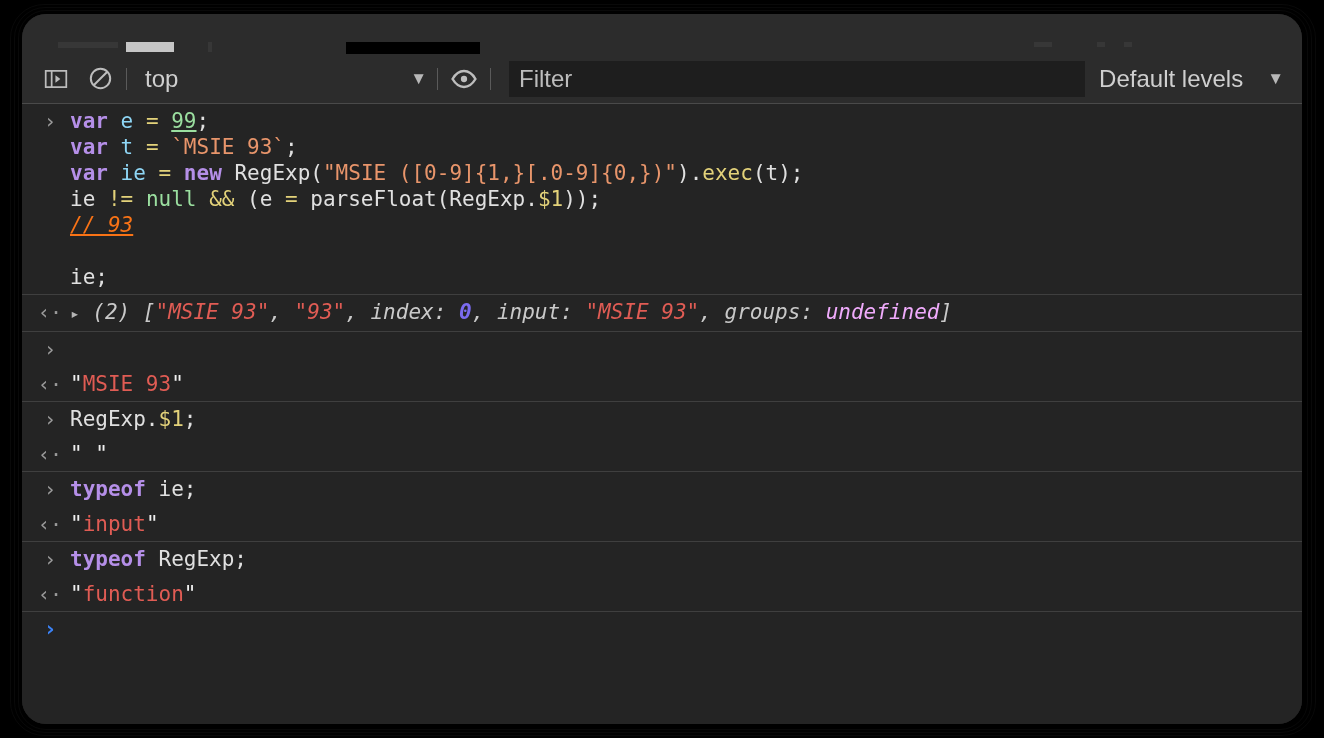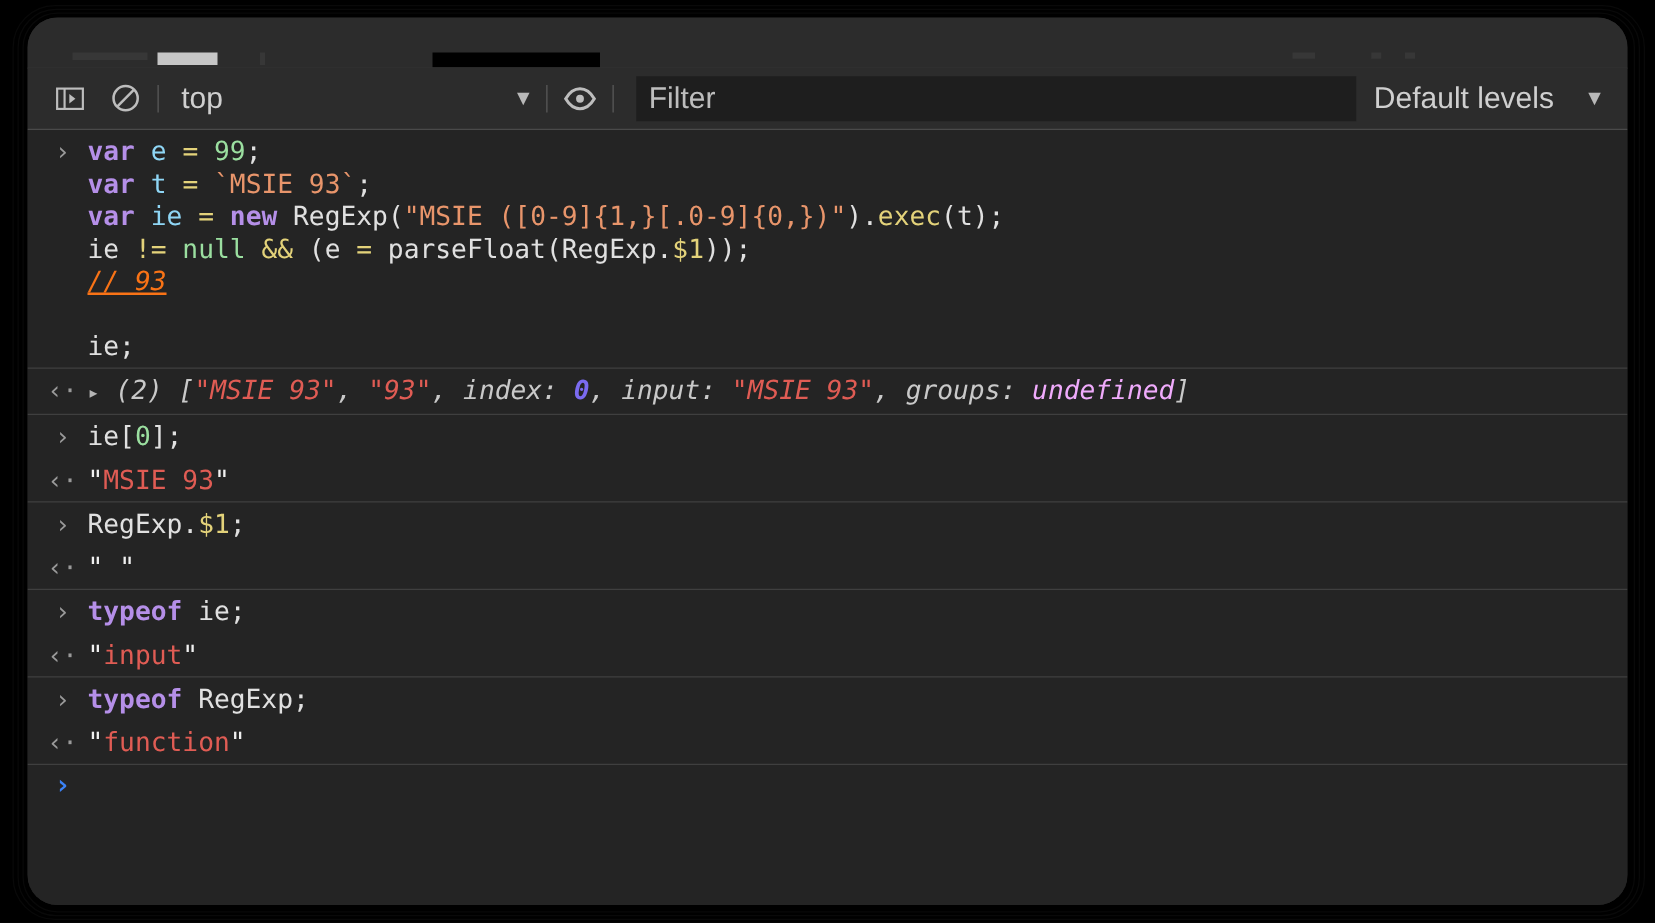--- a/index.html
+++ b/index.html
@@ -176,21 +176,21 @@
     padding-left: 48px;
     padding-right: 14px;
     white-space: pre-wrap;
     word-break: break-word;
   }
   .code-line { display: block; min-height: 26px; }
 
   
   .kw       { color: #b58fe8; font-weight: bold; }   
   .ident    { color: #8fd6f5; }   
-  .num      { color: #9bdfa0; }
+  .num      { color: #9bdfa0; text-decoration: underline; }
   .str      { color: #e8956b; }
   .plain    { color: #e0e0e0; }
   .op       { color: #e3d27a; }
   .null     { color: #9bdfa0; }
   .fn       { color: #e3d27a; }
   .comment  { color: #f97316; font-style: italic; text-decoration: underline; }
   .dollar   { color: #e3d27a; }
   .res-str  { color: #e05c54; }
   .res-q    { color: #f0f0f0; }
   .res-num  { color: #7b6bf0; font-style: italic; font-weight: bold; }
@@ -272,21 +272,20 @@
         <div class="content"><span class="code-line"><span class="kw">var</span> <span class="ident">e</span> <span class="op">=</span> <span class="num">99</span><span class="plain">;</span></span><span class="code-line"><span class="kw">var</span> <span class="ident">t</span> <span class="op">=</span> <span class="str">`MSIE 93`</span><span class="plain">;</span></span><span class="code-line"><span class="kw">var</span> <span class="ident">ie</span> <span class="op">=</span> <span class="kw">new</span> <span class="plain">RegExp(</span><span class="str">"MSIE ([0-9]{1,}[.0-9]{0,})"</span><span class="plain">)</span><span class="plain">.</span><span class="fn">exec</span><span class="plain">(t);</span></span><span class="code-line"><span class="plain">ie </span><span class="op">!=</span><span class="plain"> </span><span class="null">null</span><span class="plain"> </span><span class="op">&amp;&amp;</span><span class="plain"> (e </span><span class="op">=</span><span class="plain"> parseFloat(RegExp.</span><span class="dollar">$1</span><span class="plain">));</span></span><span class="code-line comment">// 93</span><span class="code-line">&nbsp;</span><span class="code-line"><span class="plain">ie;</span></span></div>
       </div>
 
       <div class="row">
         <span class="gutter">‹·</span>
         <div class="content"><span class="arr-tri">▸</span><span class="res-sq"> (2) </span><span class="res-sq">[</span><span class="res-str italic">"MSIE 93"</span><span class="res-sq">, </span><span class="res-str italic">"93"</span><span class="res-sq">, index: </span><span class="res-num">0</span><span class="res-sq">, input: </span><span class="res-str italic">"MSIE 93"</span><span class="res-sq">, groups: </span><span class="res-undef">undefined</span><span class="res-sq">]</span></div>
       </div>
 
       <div class="row nosep">
         <span class="gutter">›</span>
-        <div class="content"><span class="plain">ie[</span><span class="num">0</span><span class="plain">];</span></div>
       </div>
 
       <div class="row">
         <span class="gutter">‹·</span>
         <div class="content"><span class="res-q">"</span><span class="res-str">MSIE 93</span><span class="res-q">"</span></div>
       </div>
 
       <div class="row nosep">
         <span class="gutter">›</span>
         <div class="content"><span class="plain">RegExp.</span><span class="dollar">$1</span><span class="plain">;</span></div>

